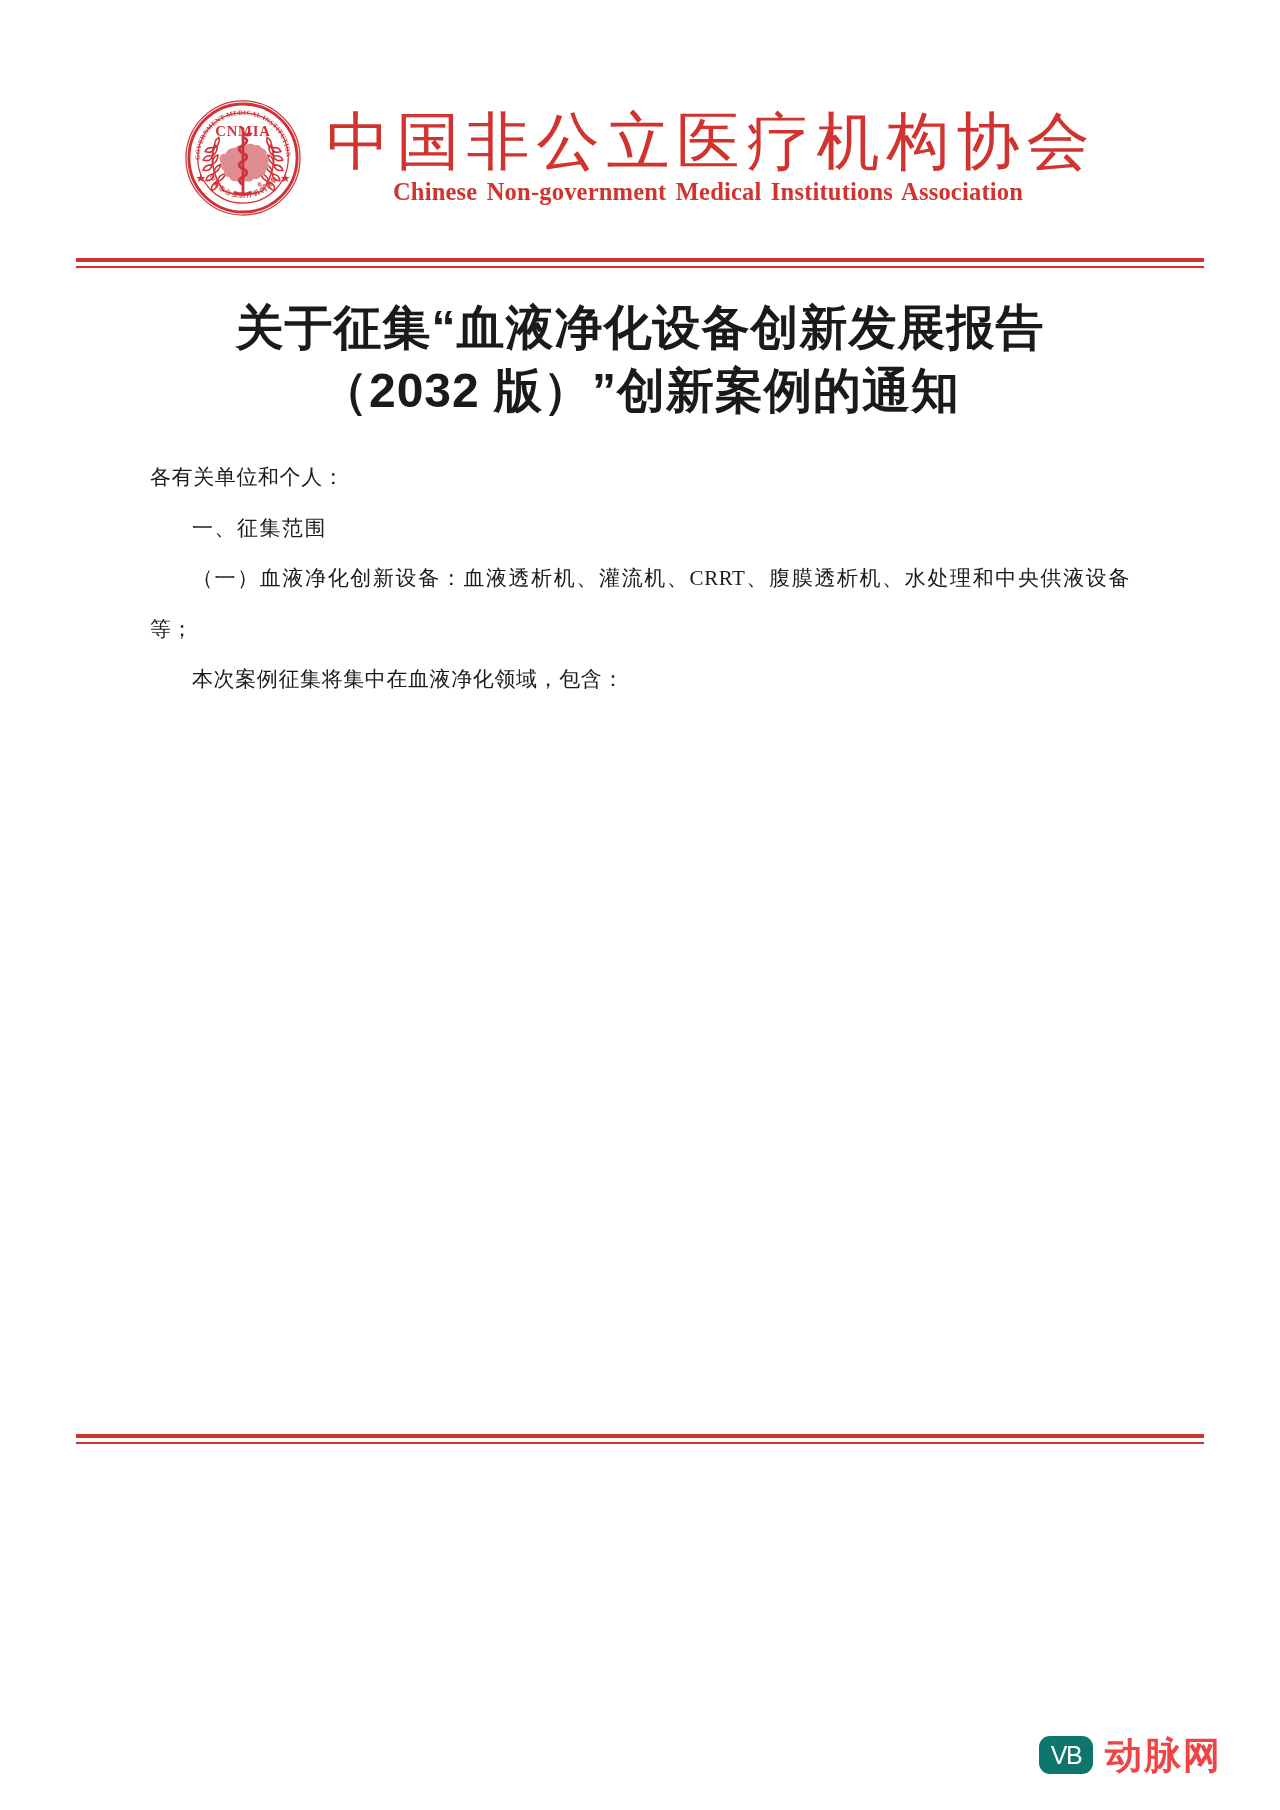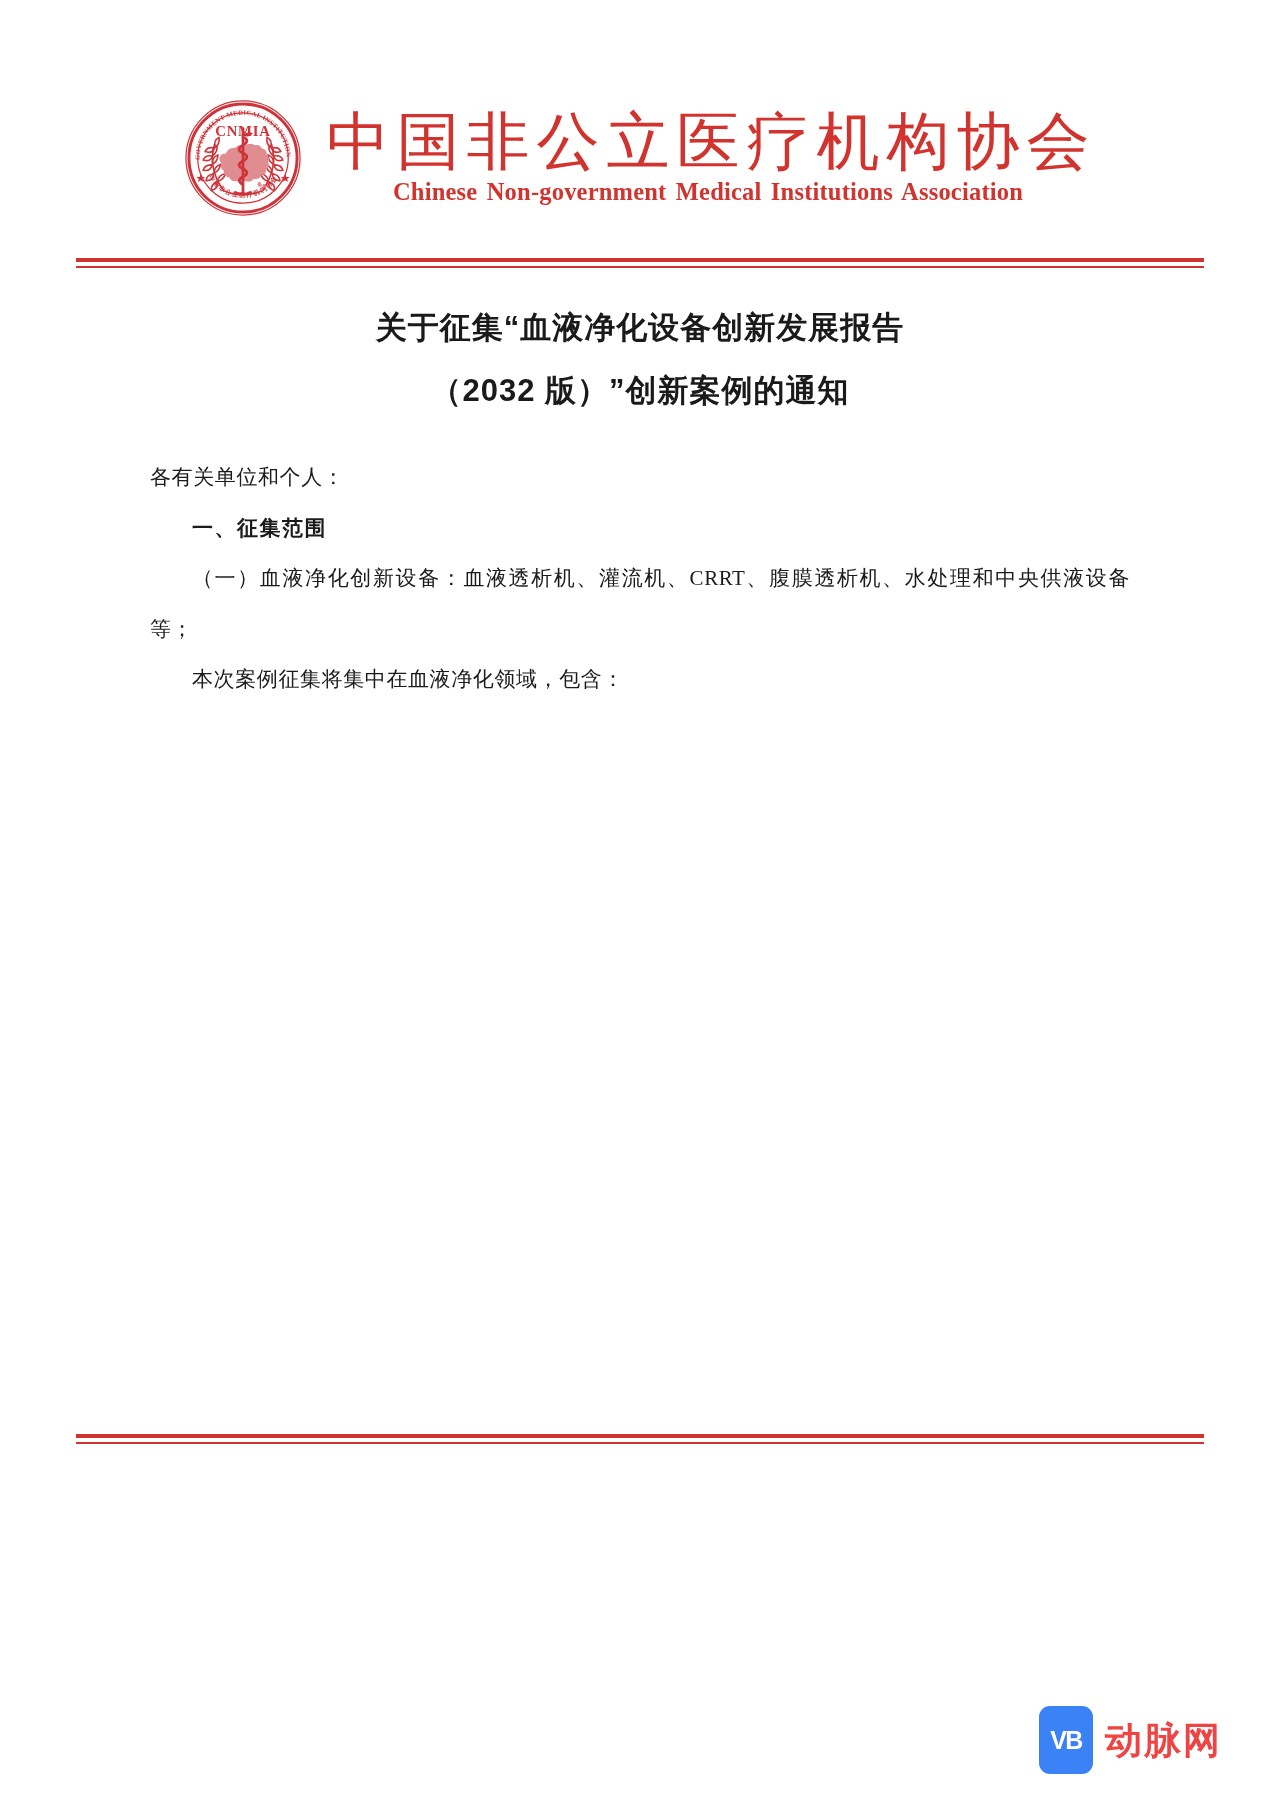--- a/index.html
+++ b/index.html
@@ -101,21 +101,21 @@
 
   
   .doc-title {
     position: absolute;
     left: 152px;
     top: 296px;
     width: 976px;
     text-align: center;
     font-family: "Liberation Sans", "DejaVu Sans", sans-serif;
     font-weight: 700;
-    font-size: 31px;
+    font-size: 48px;
     line-height: 63px;
     color: #1a1a1a;
     letter-spacing: 1px;
   }
   .doc-title .tline { display: block; white-space: nowrap; }
 
   
   .body-wrap {
     position: absolute;
     left: 150px;
@@ -132,45 +132,45 @@
     text-justify: inter-ideograph;
     letter-spacing: 0.6px;
     margin: 0;
   }
 
   .para.indent { text-indent: 2em; }
   .para.salutation { text-indent: 0; }
   .para.heading {
     text-indent: 2em;
     font-family: "Liberation Sans", "DejaVu Sans", sans-serif;
-    font-weight: 700;
+    font-weight: 400;
     letter-spacing: 1.5px;
   }
 
   
   .watermark {
     position: absolute;
     right: 58px;
     bottom: 36px;
     display: flex;
     align-items: center;
     gap: 12px;
     opacity: 1;
   }
   .wm-badge {
     width: 54px;
-    height: 68px;
+    height: 38px;
     border-radius: 11px;
-    background: #3b82f6;
+    background: #0f766e;
     color: #ffffff;
     display: flex;
     align-items: center;
     justify-content: center;
     font-family: "Liberation Sans", "DejaVu Sans", sans-serif;
-    font-weight: 700;
+    font-weight: 400;
     font-size: 25px;
     letter-spacing: -1.5px;
   }
   .wm-text {
     font-family: "Liberation Sans", "DejaVu Sans", sans-serif;
     font-weight: 700;
     font-size: 37px;
     color: #ef4444;
     letter-spacing: 2px;
     line-height: 1;

